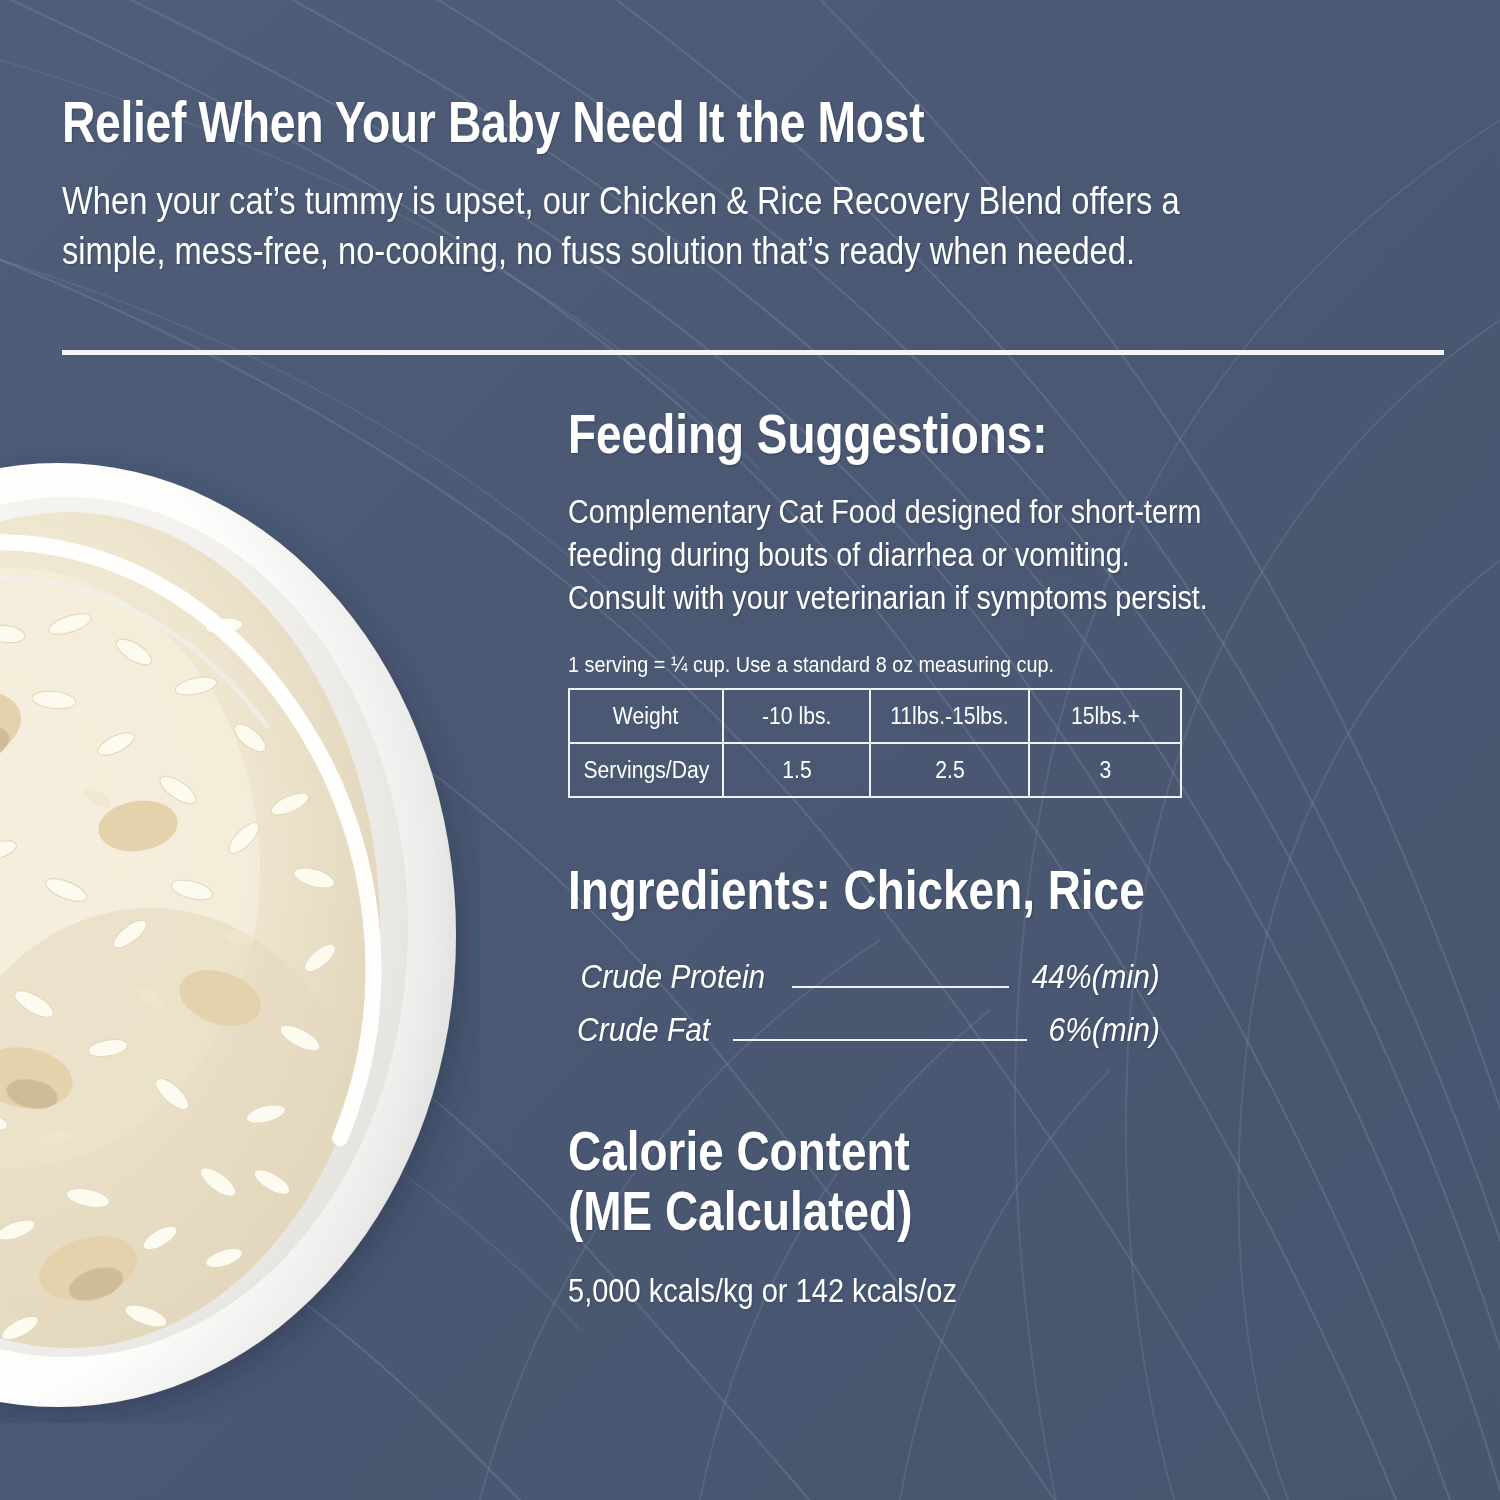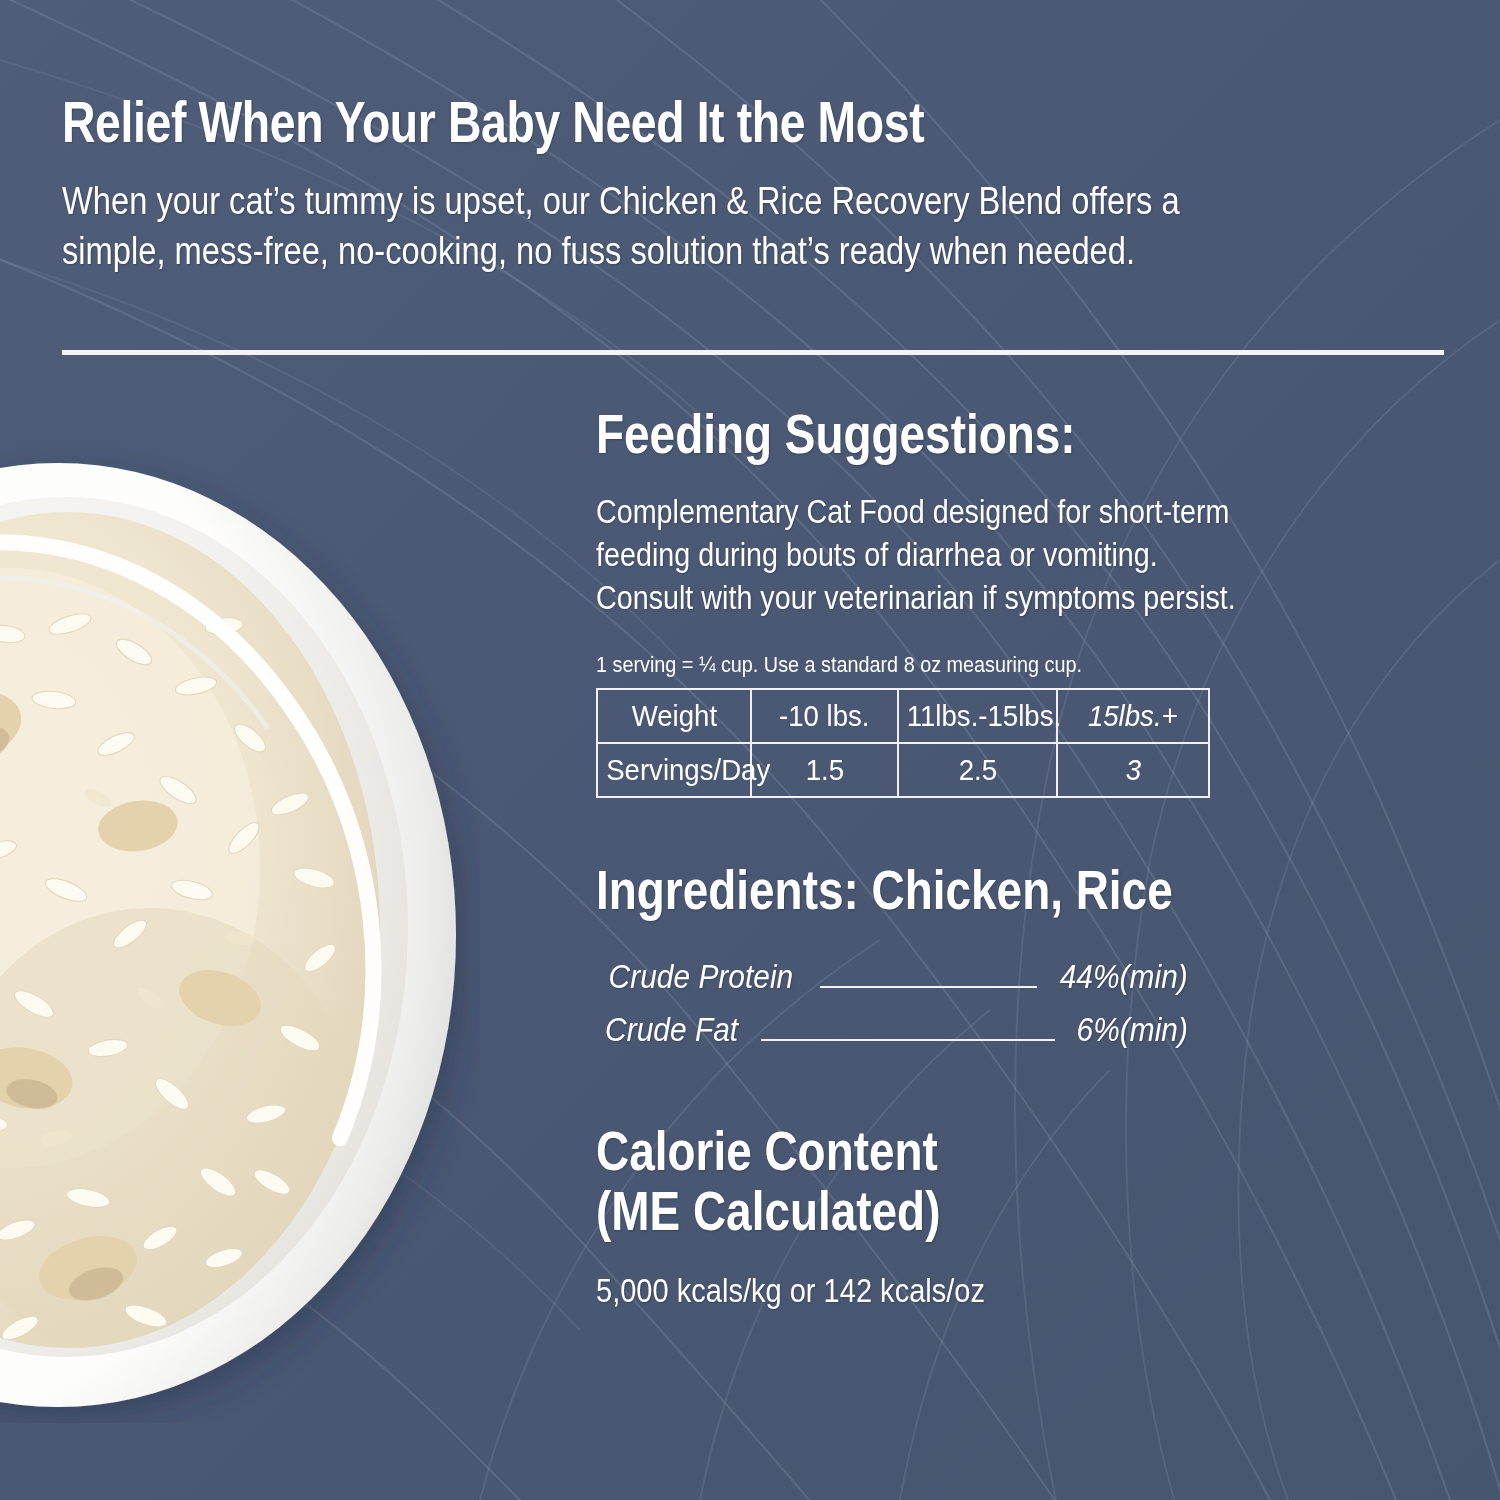--- a/index.html
+++ b/index.html
@@ -71,21 +71,21 @@
     left: -180px;
     top: 438px;
     width: 660px;
     height: 985px;
     z-index: 2;
   }
 
   
   #content {
     position: absolute;
-    left: 596px;
+    left: 568px;
     top: 404px;
     width: 830px;
     z-index: 3;
   }
 
   .section-heading {
     font-family: "Liberation Sans Narrow", "Liberation Sans", sans-serif;
     font-weight: bold;
     font-size: 56px;
     line-height: 1.06;
@@ -122,28 +122,28 @@
     margin-top: 10px;
     width: 596px;
     border-collapse: collapse;
     table-layout: fixed;
   }
   #serving-table td {
     border: 2px solid #eef1f5;
     height: 50px;
     text-align: center;
     vertical-align: middle;
-    font-size: 30px;
+    font-size: 23px;
     font-weight: 300;
     white-space: nowrap;
   }
   #serving-table td.c0 { width: 150px; }
   #serving-table td.c1 { width: 143px; }
   #serving-table td.c2 { width: 155px; }
-  #serving-table td.c3 { width: 148px; font-style: italic; }
+  #serving-table td.c3 { width: 148px; }
   #serving-table td span {
     display: inline-block;
     transform: scaleX(0.92);
   }
 
   
   #ingredients-heading { margin-top: 62px; }
 
   
   #analysis { margin-top: 38px; width: 600px; font-style: italic; }

